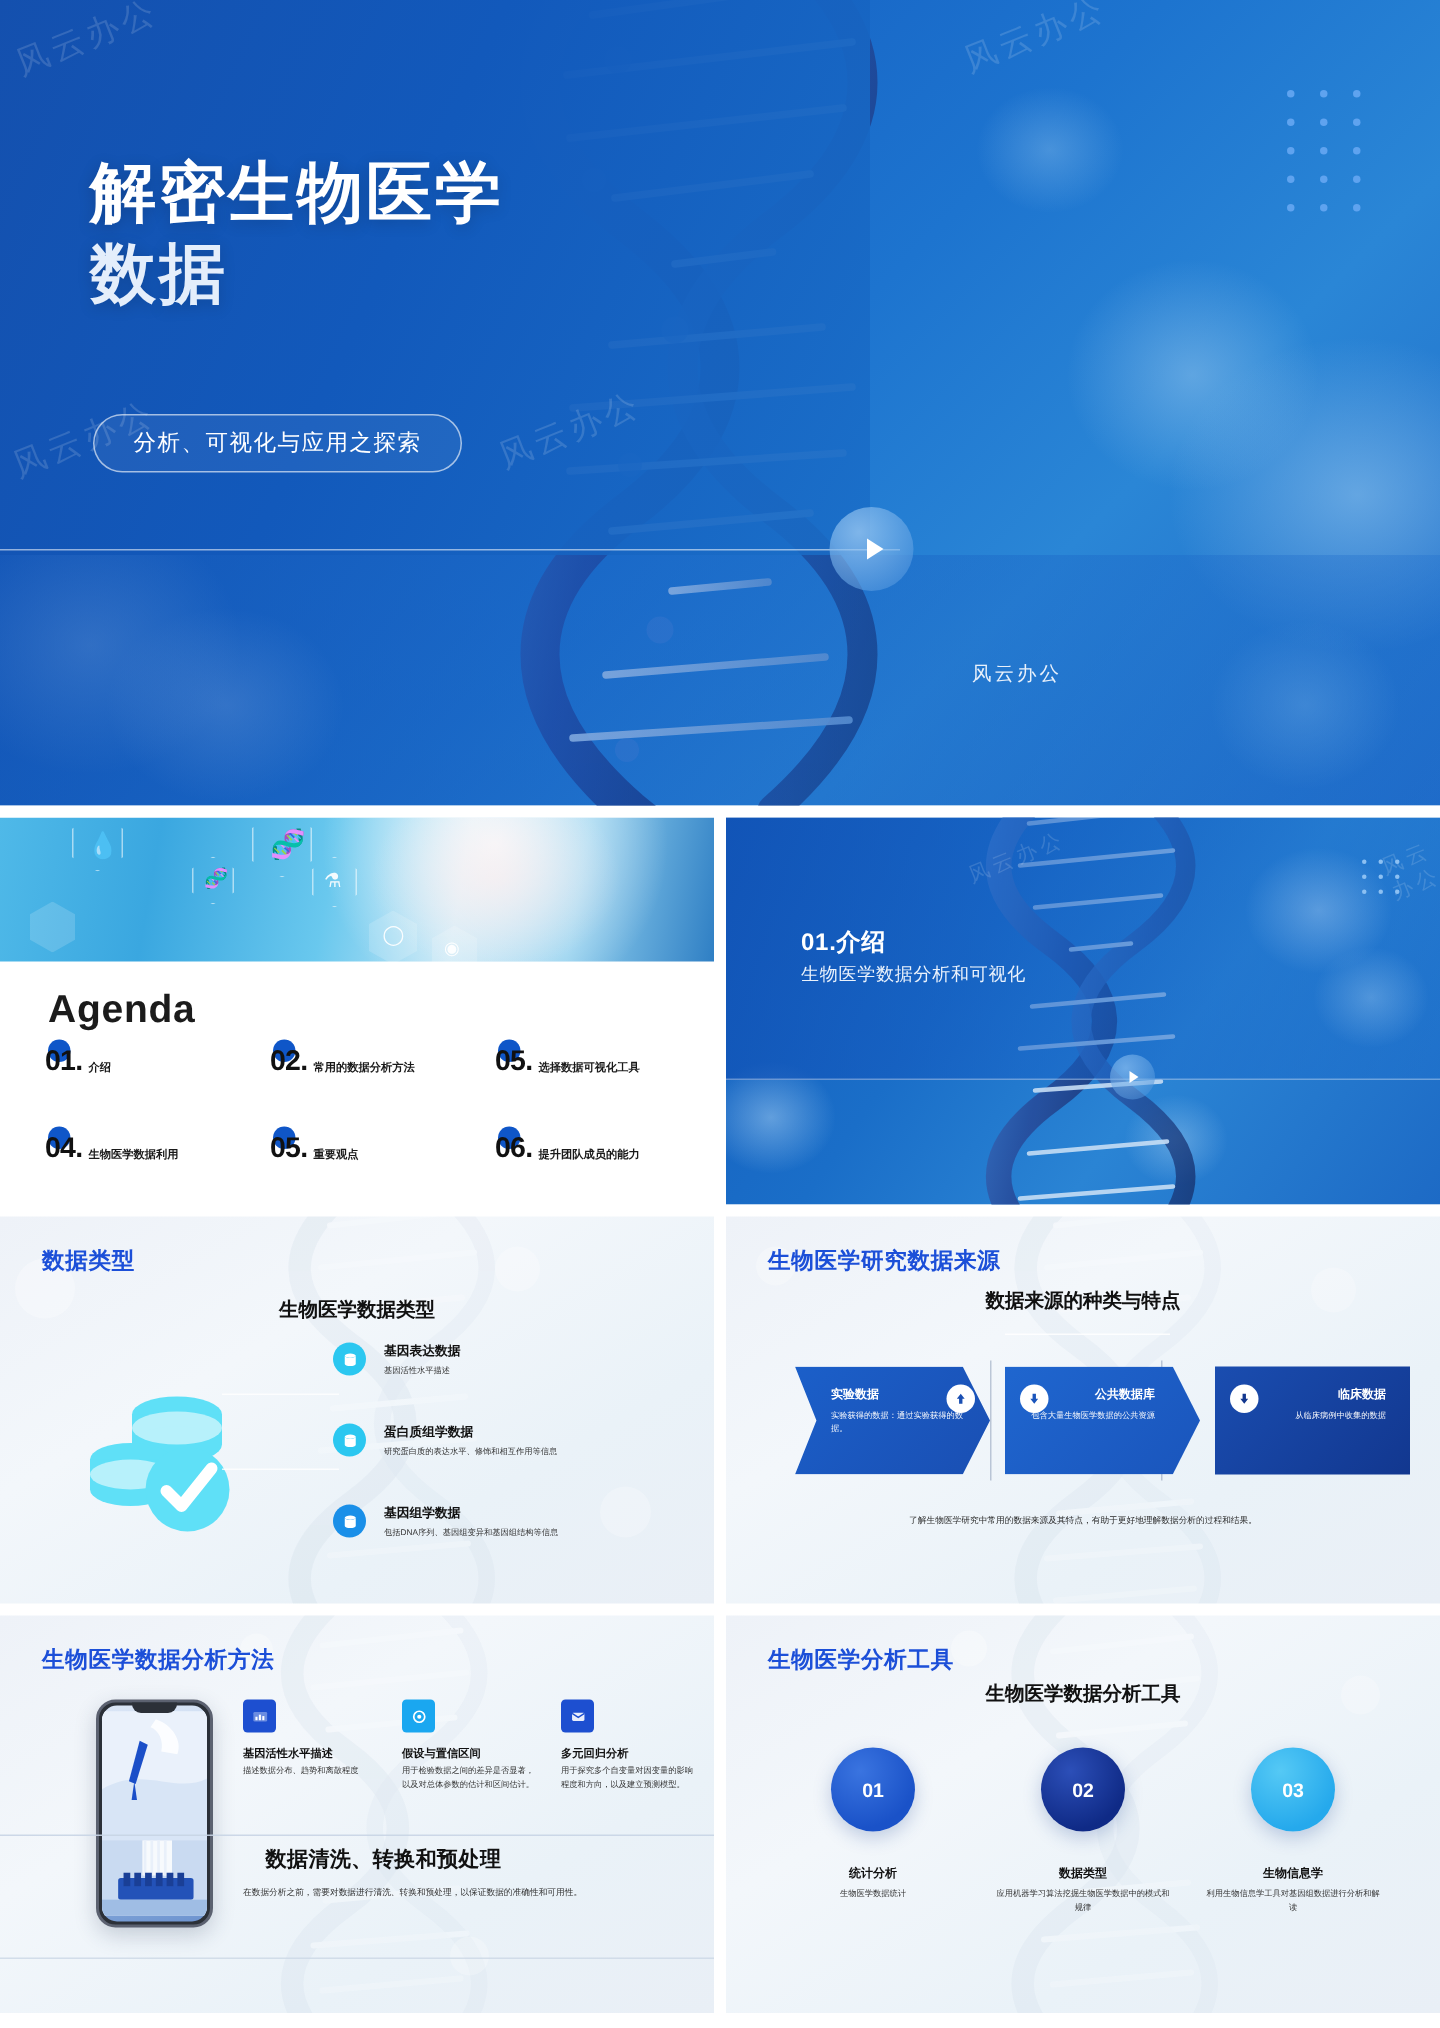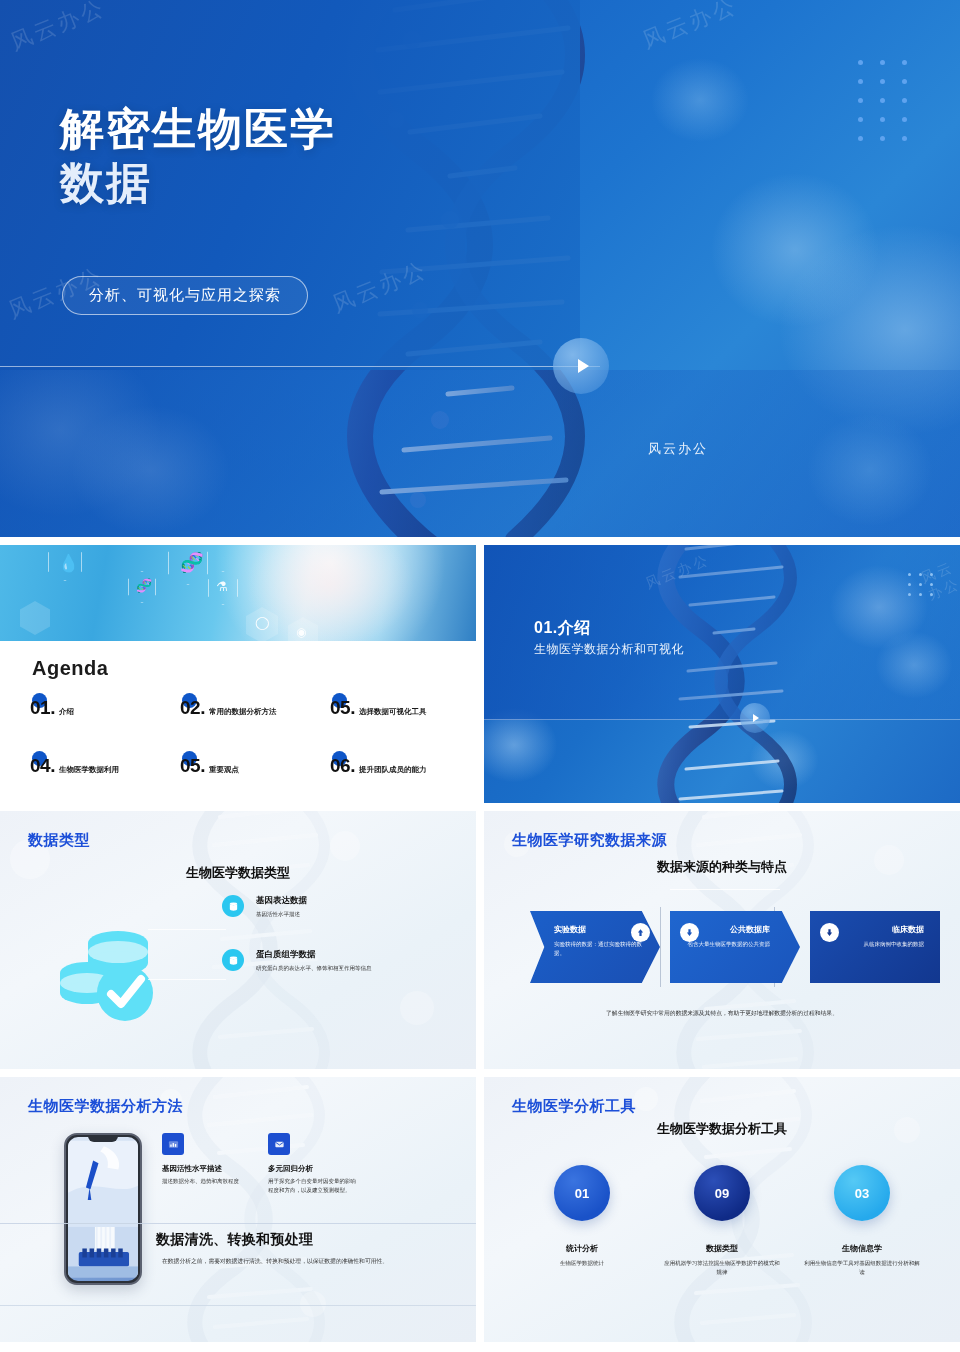--- a/index.html
+++ b/index.html
@@ -69,21 +69,21 @@
     background:
       radial-gradient(ellipse 120px 90px at 330px 40px, rgba(255,235,235,.55), rgba(255,235,235,0) 70%),
       radial-gradient(circle at 330px 18px, rgba(255,255,255,.85), rgba(255,255,255,0) 34%),
       linear-gradient(100deg, #4fb9e8 0%, #3aa7e0 22%, #69c8ee 46%, #bfe4f5 64%, #8fcfee 80%, #2f7fc4 100%);
   }
   .hex { position: absolute; width: 34px; height: 38px; border: 1.4px solid rgba(255,255,255,.55);
     clip-path: polygon(50% 0%, 100% 25%, 100% 75%, 50% 100%, 0% 75%, 0% 25%); }
   .hexf { position: absolute; width: 34px; height: 38px; background: rgba(255,255,255,.16);
     clip-path: polygon(50% 0%, 100% 25%, 100% 75%, 50% 100%, 0% 75%, 0% 25%); }
   .hicon { position: absolute; color: rgba(255,255,255,.92); font-size: 15px; }
-  .s2-title { position: absolute; left: 32px; top: 112px; font-size: 20px; font-weight: 700; color: #1b1b1b; letter-spacing: .5px; }
+  .s2-title { position: absolute; left: 32px; top: 112px; font-size: 26px; font-weight: 700; color: #1b1b1b; letter-spacing: .5px; }
   .ag-grid { position: absolute; left: 30px; top: 152px; width: 420px; display: grid; grid-template-columns: 150px 150px 150px; row-gap: 36px; }
   .ag-item { position: relative; display: flex; align-items: flex-end; }
   .ag-dot { position: absolute; left: 2px; top: -4px; width: 15px; height: 15px; border-radius: 50%; background: #0f56c8; }
   .ag-num { position: relative; font-size: 19px; font-weight: 700; color: #111; letter-spacing: -.5px; z-index: 2; }
   .ag-lbl { font-size: 7.5px; font-weight: 700; color: #1a1a1a; margin-left: 4px; padding-bottom: 2px; white-space: nowrap; }
 
   
   .s3 { width: 476px; height: 258px; }
   .s3-bg { position: absolute; inset: 0;
     background:
@@ -148,21 +148,21 @@
     box-shadow: 0 5px 14px rgba(40,60,90,.22); }
   .phone-scr { width: 100%; height: 100%; border-radius: 10px; overflow: hidden; position: relative;
     background: linear-gradient(170deg, #dbe6f6 0%, #c3d6ef 30%, #aac6e8 55%, #8fb2df 75%, #6d93cf 100%); }
   .notch { position: absolute; left: 50%; transform: translateX(-50%); top: 0; width: 30px; height: 7px;
     background: #2b3038; border-radius: 0 0 6px 6px; z-index: 3; }
   .meth { position: absolute; left: 162px; top: 56px; width: 300px; display: flex; gap: 18px; }
   .meth-c { width: 88px; }
   .meth-ico { width: 22px; height: 22px; border-radius: 3px; display: flex; align-items: center; justify-content: center; margin-bottom: 9px; }
   .meth-t { font-size: 7.5px; font-weight: 700; color: #111; margin-bottom: 3px; }
   .meth-d { font-size: 5.5px; color: #333; line-height: 1.62; }
-  .s6-big { position: absolute; left: 156px; top: 154px; font-size: 14px; font-weight: 700; color: #111; letter-spacing: .3px; }
+  .s6-big { position: absolute; left: 177px; top: 154px; font-size: 14px; font-weight: 700; color: #111; letter-spacing: .3px; }
   .s6-big-d { position: absolute; left: 162px; top: 180px; font-size: 5.8px; color: #333; }
   .s6-div { position: absolute; left: 0; top: 146px; width: 476px; height: 1px; background: rgba(200,212,228,.9); }
   .s6-div2 { position: absolute; left: 0; top: 228px; width: 476px; height: 1px; background: rgba(205,216,230,.85); }
 
   
   .s7 { width: 476px; height: 265px; }
   .tools { position: absolute; left: 28px; top: 88px; width: 420px; display: flex; }
   .tool { width: 140px; text-align: center; }
   .tool-c { width: 56px; height: 56px; border-radius: 50%; margin: 0 auto 22px;
     display: flex; align-items: center; justify-content: center; color: #fff; font-size: 13px; font-weight: 700;
@@ -410,20 +410,30 @@
         <div class="dt-row">
           <span class="dt-ico">
             <svg viewBox="0 0 24 24" fill="#fff">
                 <ellipse cx="12" cy="6" rx="8" ry="3"></ellipse>
                 <path d="M4 6v12c0 1.7 3.6 3 8 3s8-1.3 8-3V6c0 1.7-3.6 3-8 3S4 7.7 4 6z"></path>
               </svg>
           </span>
           <div class="dt-t">蛋白质组学数据</div>
           <div class="dt-d">研究蛋白质的表达水平、修饰和相互作用等信息</div>
         </div>
+        <div class="dt-row">
+          <span class="dt-ico" style="background:#1a8fe8;">
+            <svg viewBox="0 0 24 24" fill="#fff">
+                <ellipse cx="12" cy="6" rx="8" ry="3"></ellipse>
+                <path d="M4 6v12c0 1.7 3.6 3 8 3s8-1.3 8-3V6c0 1.7-3.6 3-8 3S4 7.7 4 6z"></path>
+              </svg>
+          </span>
+          <div class="dt-t">基因组学数据</div>
+          <div class="dt-d">包括DNA序列、基因组变异和基因组结构等信息</div>
+        </div>
       </div>
     </div>
 
     <div class="slide s5 light">
       <svg class="light-dna" viewBox="0 0 180 300">
         <path d="M65 -10 C 18 28, 18 62, 65 96 C 112 130, 112 166, 65 200 C 18 234, 18 268, 65 305" stroke="#aabdd4" stroke-width="15" fill="none" stroke-linecap="round" opacity=".5"></path>
         <path d="M120 -10 C 166 28, 166 62, 120 96 C 73 130, 73 166, 120 200 C 166 234, 166 268, 120 305" stroke="#aabdd4" stroke-width="11" fill="none" stroke-linecap="round" opacity=".38"></path>
         <g stroke="#ffffff" stroke-width="4" stroke-linecap="round" opacity=".95">
           <line x1="50" y1="16" x2="142" y2="6"></line>
             <line x1="44" y1="44" x2="146" y2="34"></line>
@@ -534,20 +544,30 @@
                 <rect x="2" y="5" width="20" height="14" rx="2" fill="#fff" opacity=".35"></rect>
                 <rect x="5" y="12" width="3" height="5"></rect>
                 <rect x="10" y="9" width="3" height="8"></rect>
                 <rect x="15" y="11" width="3" height="6"></rect>
               </svg>
           </div>
           <div class="meth-t">基因活性水平描述</div>
           <div class="meth-d">描述数据分布、趋势和离散程度</div>
         </div>
         <div class="meth-c">
+          <div class="meth-ico" style="background:#1aa7f0;">
+            <svg viewBox="0 0 24 24" width="11" height="11">
+                <circle cx="12" cy="12" r="8" fill="none" stroke="#fff" stroke-width="2.5"></circle>
+                <circle cx="12" cy="12" r="3" fill="#fff"></circle>
+              </svg>
+          </div>
+          <div class="meth-t">假设与置信区间</div>
+          <div class="meth-d">用于检验数据之间的差异是否显著，以及对总体参数的估计和区间估计。</div>
+        </div>
+        <div class="meth-c">
           <div class="meth-ico" style="background:#1d4fd0;">
             <svg viewBox="0 0 24 24" width="11" height="11">
                 <rect x="3" y="6" width="18" height="12" rx="2" fill="#fff" opacity=".9"></rect>
                 <path d="M3 7l9 6 9-6" fill="none" stroke="#1d4fd0" stroke-width="2"></path>
               </svg>
           </div>
           <div class="meth-t">多元回归分析</div>
           <div class="meth-d">用于探究多个自变量对因变量的影响程度和方向，以及建立预测模型。</div>
         </div>
       </div>
@@ -577,21 +597,21 @@
       <div class="hd">生物医学分析工具</div>
       <div class="ctr-h" style="left:0;right:0;top:43px;text-align:center;">生物医学数据分析工具</div>
 
       <div class="tools">
         <div class="tool">
           <div class="tool-c" style="background:radial-gradient(circle at 35% 28%, #3a74e0, #1a52c8 70%);">01</div>
           <div class="tool-t">统计分析</div>
           <div class="tool-d">生物医学数据统计</div>
         </div>
         <div class="tool">
-          <div class="tool-c" style="background:radial-gradient(circle at 35% 28%, #2c4fb8, #0f2a86 72%);">09</div>
+          <div class="tool-c" style="background:radial-gradient(circle at 35% 28%, #2c4fb8, #0f2a86 72%);">02</div>
           <div class="tool-t">数据类型</div>
           <div class="tool-d">应用机器学习算法挖掘生物医学数据中的模式和规律</div>
         </div>
         <div class="tool">
           <div class="tool-c" style="background:radial-gradient(circle at 35% 28%, #55c9f5, #25a9ec 72%);">03</div>
           <div class="tool-t">生物信息学</div>
           <div class="tool-d">利用生物信息学工具对基因组数据进行分析和解读</div>
         </div>
       </div>
     </div>

